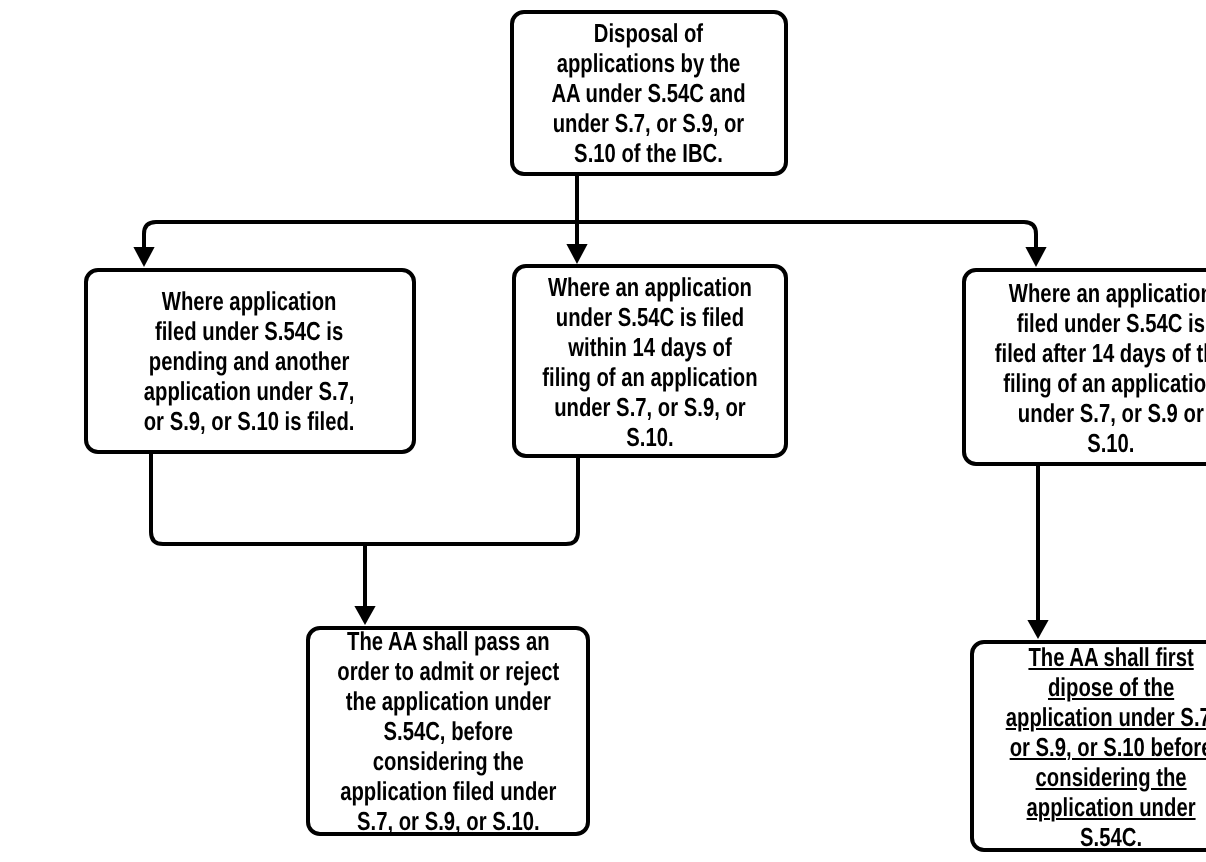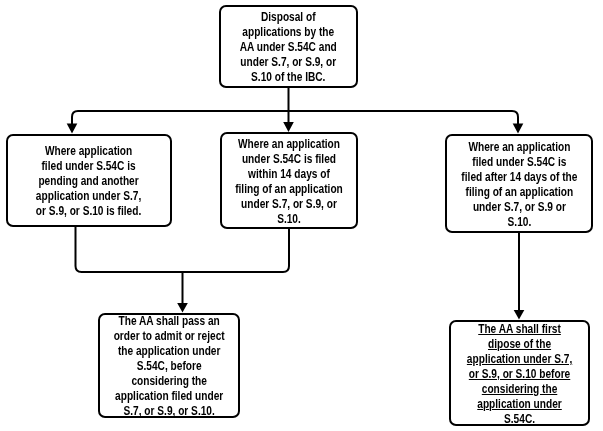--- a/index.html
+++ b/index.html
@@ -34,36 +34,37 @@
   .node {
     position: absolute;
     box-sizing: border-box;
     background: #ffffff;
     border: 2px solid #000000;
     border-radius: 7px;
     display: flex;
     align-items: center;
     justify-content: center;
     overflow: visible;
+    margin-left: 36px;
   }
   .node-text {
     font-weight: bold;
     font-size: 13px;
     line-height: 15px;
     color: #000000;
     text-align: center;
     white-space: pre;
     transform: scaleX(0.78);
     transform-origin: center center;
   }
   .node-top           { left: 219px; top:   5px; width: 139px; height:  83px; }
   .node-left          { left:   6px; top: 134px; width: 166px; height:  93px; }
   .node-center        { left: 220px; top: 132px; width: 138px; height:  97px; }
   .node-right         { left: 445px; top: 134px; width: 148px; height:  99px; }
-  .node-bottom-center { left: 98px; top: 313px; width: 142px; height: 105px; }
+  .node-bottom-center { left: 117px; top: 313px; width: 142px; height: 105px; }
   .node-bottom-right  { left: 449px; top: 320px; width: 141px; height: 106px; text-decoration: underline; }
 </style>
 </head>
 <body>
 
 <div class="canvas">
 
   <svg class="connector-layer" viewBox="0 0 603 431" aria-hidden="true">
 
     <path class="edge" d="M288.5 88 V122"></path>

